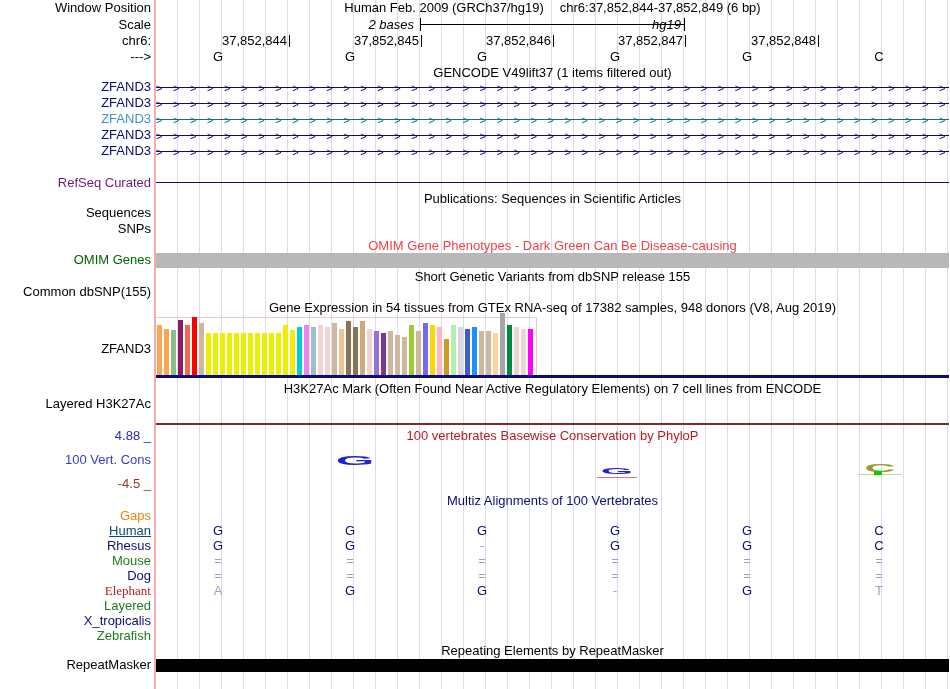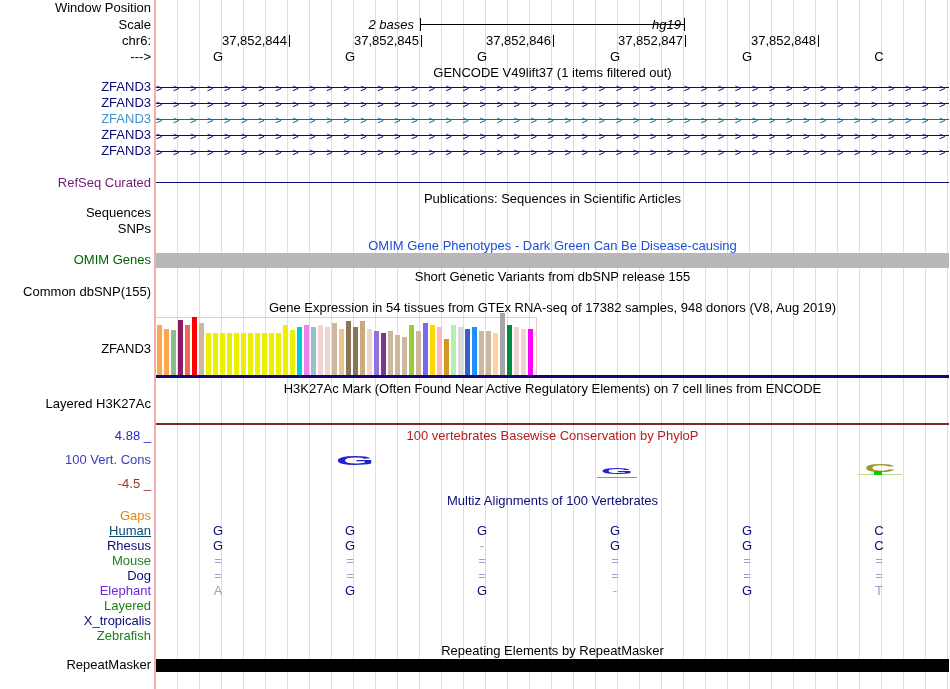--- a/index.html
+++ b/index.html
@@ -24,39 +24,42 @@
   .squash{position:absolute;font-weight:bold;line-height:1;}
 </style>
 </head>
 <body>
 
 <div class="canvas" id="canvas">
   <div class="grid"></div>
   <div class="guide"></div>
 
   <div class="lbl" style="top:1px">Window Position</div>
+  <div class="ctr" style="top:1px">
+    <span>Human Feb. 2009 (GRCh37/hg19)</span><span style="margin-left:16px">chr6:37,852,844-37,852,849 (6 bp)</span>
+  </div>
 
   <div class="lbl" style="top:18px">Scale</div>
   <div class="abs" style="left:156px;top:18px;width:258px;text-align:right;line-height:13px">2 bases</div>
   <div class="ruler" style="left:420px;top:18px;width:263px"></div>
   <div class="abs" style="left:652px;top:18px;line-height:13px">hg19</div>
 
   <div class="lbl" style="top:34px">chr6:</div>
   <div class="lbl" style="top:50px">---&gt;</div>
 
   <div class="ctr" style="top:66px">GENCODE V49lift37 (1 items filtered out)</div>
 
   <div class="hline" style="top:182px;height:1px;background:#0c0c78"></div>
   <div class="lbl" style="top:176px;color:#701a75">RefSeq Curated</div>
 
   <div class="ctr" style="top:192px">Publications: Sequences in Scientific Articles</div>
   <div class="lbl" style="top:206px">Sequences</div>
   <div class="lbl" style="top:222px">SNPs</div>
 
-  <div class="ctr" style="top:239px;color:#1d4ed8">OMIM Gene Phenotypes - Dark Green Can Be Disease-causing</div>
+  <div class="ctr" style="top:239px;color:#ef4444">OMIM Gene Phenotypes - Dark Green Can Be Disease-causing</div>
   <div class="hline" style="top:253px;height:15px;background:#b8b8b8"></div>
   <div class="lbl" style="top:253px;color:#006400">OMIM Genes</div>
 
   <div class="ctr" style="top:270px">Short Genetic Variants from dbSNP release 155</div>
   <div class="lbl" style="top:285px">Common dbSNP(155)</div>
 
   <div class="ctr" style="top:301px">Gene Expression in 54 tissues from GTEx RNA-seq of 17382 samples, 948 donors (V8, Aug 2019)</div>
   <div class="abs" style="left:156px;top:317px;width:380px;height:58px;border-top:1px solid #edc6c6;border-right:1px solid #edc6c6"></div>
   <div class="lbl" style="top:342px">ZFAND3</div>
   <div class="hline" style="top:375px;height:3px;background:#0c0c78"></div>
@@ -194,21 +197,21 @@
     <div class="mzcell" style="left: 615px; top: 554px; transform: translateX(-50%); color: rgb(153, 162, 201);">=</div>
     <div class="mzcell" style="left: 747px; top: 554px; transform: translateX(-50%); color: rgb(153, 162, 201);">=</div>
     <div class="mzcell" style="left: 879px; top: 554px; transform: translateX(-50%); color: rgb(153, 162, 201);">=</div>
     <div class="lbl" style="top: 569px; color: rgb(12, 12, 120);">Dog</div>
     <div class="mzcell" style="left: 218px; top: 569px; transform: translateX(-50%); color: rgb(153, 162, 201);">=</div>
     <div class="mzcell" style="left: 350px; top: 569px; transform: translateX(-50%); color: rgb(153, 162, 201);">=</div>
     <div class="mzcell" style="left: 482px; top: 569px; transform: translateX(-50%); color: rgb(153, 162, 201);">=</div>
     <div class="mzcell" style="left: 615px; top: 569px; transform: translateX(-50%); color: rgb(153, 162, 201);">=</div>
     <div class="mzcell" style="left: 747px; top: 569px; transform: translateX(-50%); color: rgb(153, 162, 201);">=</div>
     <div class="mzcell" style="left: 879px; top: 569px; transform: translateX(-50%); color: rgb(153, 162, 201);">=</div>
-    <div class="lbl" style="top: 584px; color: #6d28d9;">Elephant</div>
+    <div class="lbl" style="top: 584px; color: #b91c1c; font-family: Liberation Serif, serif;">Elephant</div>
     <div class="mzcell" style="left: 218px; top: 584px; transform: translateX(-50%); color: rgb(153, 162, 201);">A</div>
     <div class="mzcell" style="left: 350px; top: 584px; transform: translateX(-50%); color: rgb(12, 12, 120);">G</div>
     <div class="mzcell" style="left: 482px; top: 584px; transform: translateX(-50%); color: rgb(12, 12, 120);">G</div>
     <div class="mzcell" style="left: 615px; top: 584px; transform: translateX(-50%); color: rgb(153, 162, 201);">-</div>
     <div class="mzcell" style="left: 747px; top: 584px; transform: translateX(-50%); color: rgb(12, 12, 120);">G</div>
     <div class="mzcell" style="left: 879px; top: 584px; transform: translateX(-50%); color: rgb(153, 162, 201);">T</div>
     <div class="lbl" style="top: 599px; color: rgb(31, 125, 31);">Layered</div>
     <div class="lbl" style="top: 614px; color: rgb(12, 12, 120);">X_tropicalis</div>
     <div class="lbl" style="top: 629px; color: rgb(31, 125, 31);">Zebrafish</div>
   </div>

